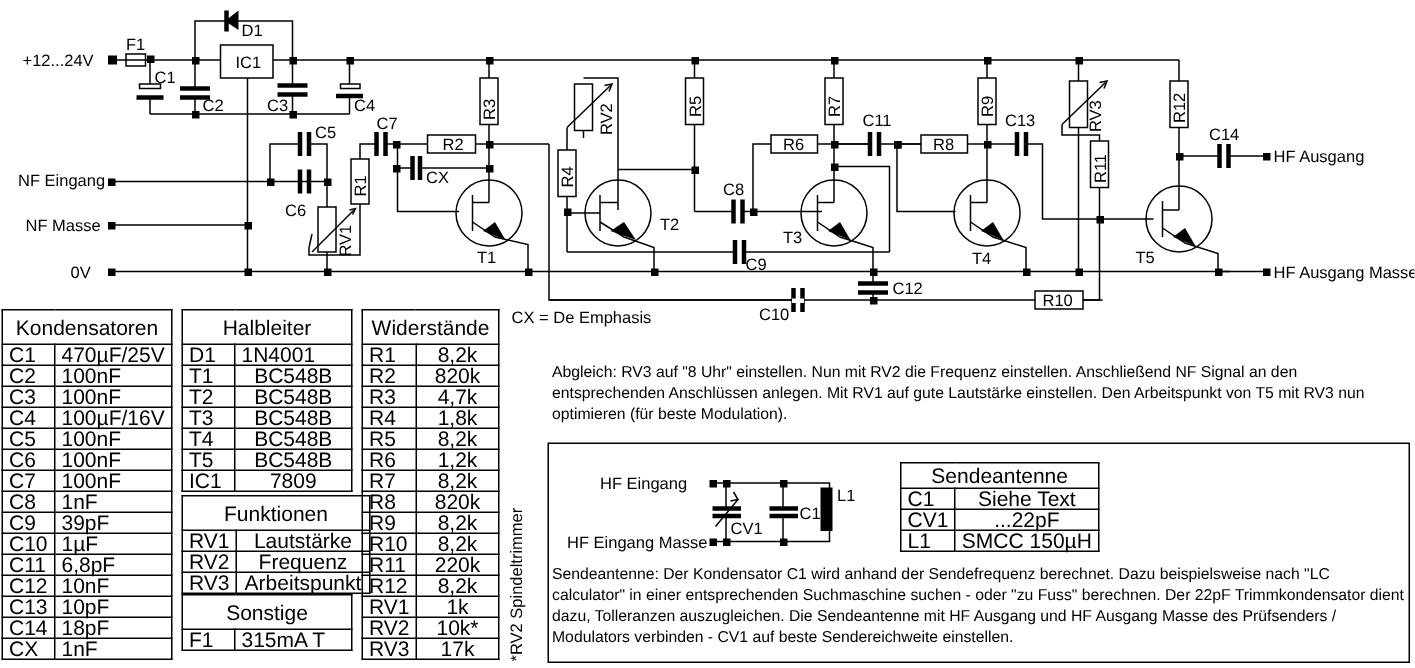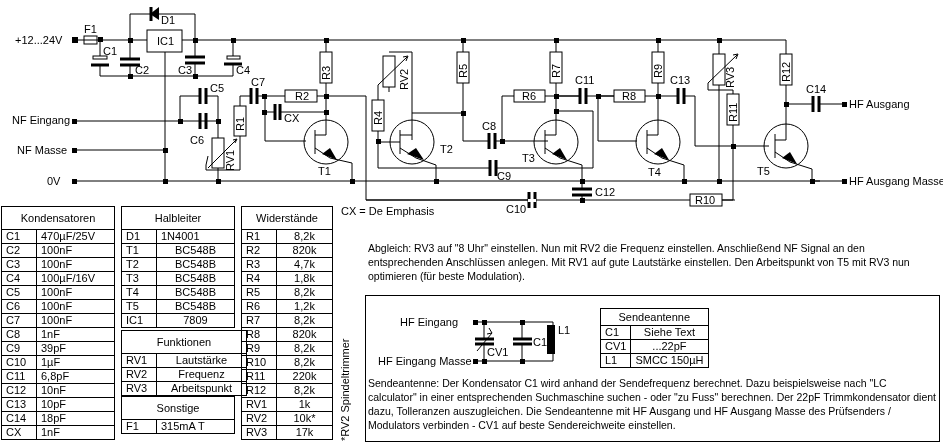--- a/index.html
+++ b/index.html
@@ -3,21 +3,21 @@
 <meta charset="utf-8">
 <style>
   html, body { margin:0; padding:0; background:#ffffff; }
   body { width:943px; height:445px; position:relative; overflow:hidden;
          font-family:"Liberation Sans", sans-serif; color:#000; }
   #schematic { position:absolute; left:0; top:0; }
   #schematic text { font-family:"Liberation Sans", sans-serif; font-size:11px; fill:#000; }
   .w { stroke:#000; stroke-width:1; fill:none; }
   .thick { stroke:#000; stroke-width:3; fill:none; }
   .box { stroke:#000; stroke-width:1; fill:#fff; }
-  table.parts { position:absolute; border-collapse:collapse; font-size:11px; }
+  table.parts { position:absolute; border-collapse:collapse; font-size:14px; }
   table.parts td { border:1px solid #000; padding:0 4px; height:13px; line-height:13px; white-space:nowrap; }
   table.parts td.hd { text-align:center; height:22px; border:1px solid #000; }
   .outer { position:absolute; border:1px solid #000; }
   .note { position:absolute; font-size:10.5px; line-height:14px; }
   .vlabel { position:absolute; font-size:11px; transform:rotate(-90deg); transform-origin:left top; white-space:nowrap; }
 </style>
 </head>
 <body>
 
 <svg id="schematic" width="943" height="445">

